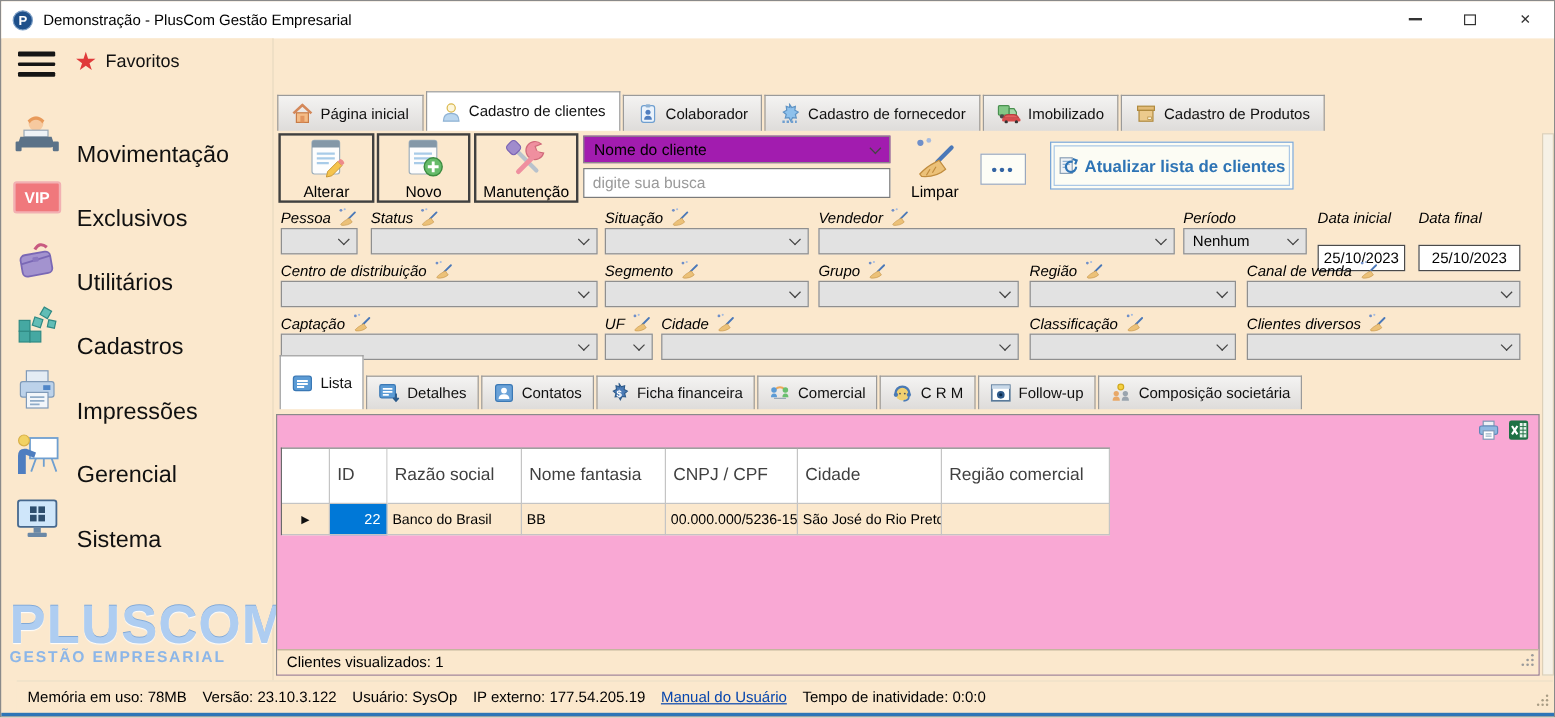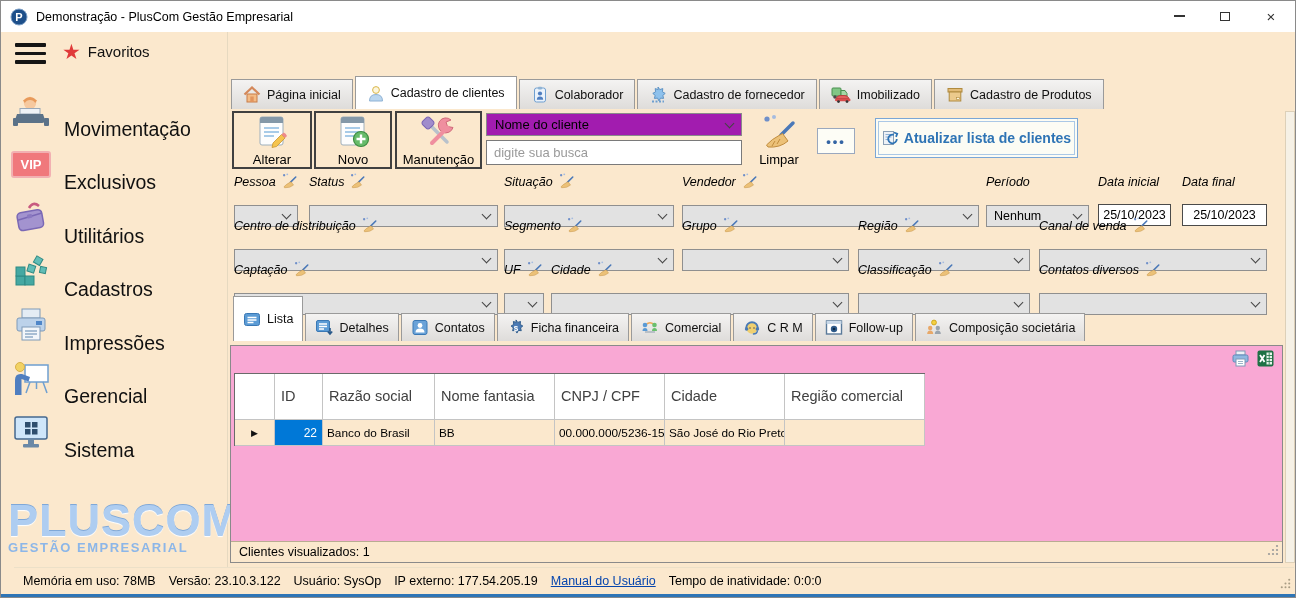--- a/index.html
+++ b/index.html
@@ -63,21 +63,21 @@
   .updbtn { position:absolute; left:874px; top:117px; width:203px; height:40px; background:#fcfcf4;
             border:1px solid #7aa6d6; box-shadow:inset 0 0 0 2px #fcfcf4, inset 0 0 0 3px #aac8e6;
             display:flex; align-items:center; justify-content:center; gap:5px; color:#2e74b5;
             font-weight:bold; font-size:14px; cursor:pointer; }
 
   
   .ffield { position:absolute; }
   .flabelrow { display:flex; align-items:flex-end; gap:5px; height:17px; white-space:nowrap; }
   .flabel { font-size:12.5px; color:#000;font-style:italic; }
   .broom-s { width:17px; height:17px; margin-bottom:-1px; cursor:pointer; }
-  .fsel { margin-top:16px; background:#e2e2e2; border:1px solid #8f8f8f; height:22px; display:flex;
+  .fsel { margin-top:1px; background:#e2e2e2; border:1px solid #8f8f8f; height:22px; display:flex;
           align-items:center; padding:0 7px; font-size:12.5px; color:#000; cursor:pointer; }
   .fdate { margin-top:15px; height:22px; width:100%; border:1px solid #4a4a4a; text-align:center;
            font-size:12.5px; background:#fff; font-family:"Liberation Sans",sans-serif; }
 
   
   .subtabstrip { position:absolute; left:232px; top:309px; height:31px; display:flex; align-items:flex-end; gap:2px; }
   .subtab { height:28px; display:flex; align-items:center; gap:6px; padding:0 9px; white-space:nowrap;
             background:linear-gradient(#f4f3f2,#dedcda); border:1px solid #9a9a9a; border-bottom:none;
             font-size:12.5px; color:#101010; cursor:pointer; }
   .subtab.active { background:#fff; height:45px; z-index:2; }
@@ -559,21 +559,21 @@
           <path d="M33 9 L21 21" stroke="#4a78b8" stroke-width="3.5" stroke-linecap="round"></path>
           <path d="M22.5 19.5 L28 27 Q20 34 8 33 L6.5 31 Q12 25 19 21.5 Z" fill="#ecc178" stroke="#c08c3e"></path>
         </svg>
     </div>
     <div class="fsel">
         <span class="chev"></span>
       </div>
   </div>
   <div class="ffield" style="left:1038px;top:259px;width:228px;">
     <div class="flabelrow">
-      <span class="flabel">Contatos diversos</span>
+      <span class="flabel">Clientes diversos</span>
       <svg class="broom-s" viewBox="0 0 38 38">
           <circle cx="7" cy="5" r="2.6" fill="#6f8fc9"></circle>
           <circle cx="14" cy="3" r="2" fill="#a5bbdf"></circle>
           <path d="M33 9 L21 21" stroke="#4a78b8" stroke-width="3.5" stroke-linecap="round"></path>
           <path d="M22.5 19.5 L28 27 Q20 34 8 33 L6.5 31 Q12 25 19 21.5 Z" fill="#ecc178" stroke="#c08c3e"></path>
         </svg>
     </div>
     <div class="fsel">
         <span class="chev"></span>
       </div>

